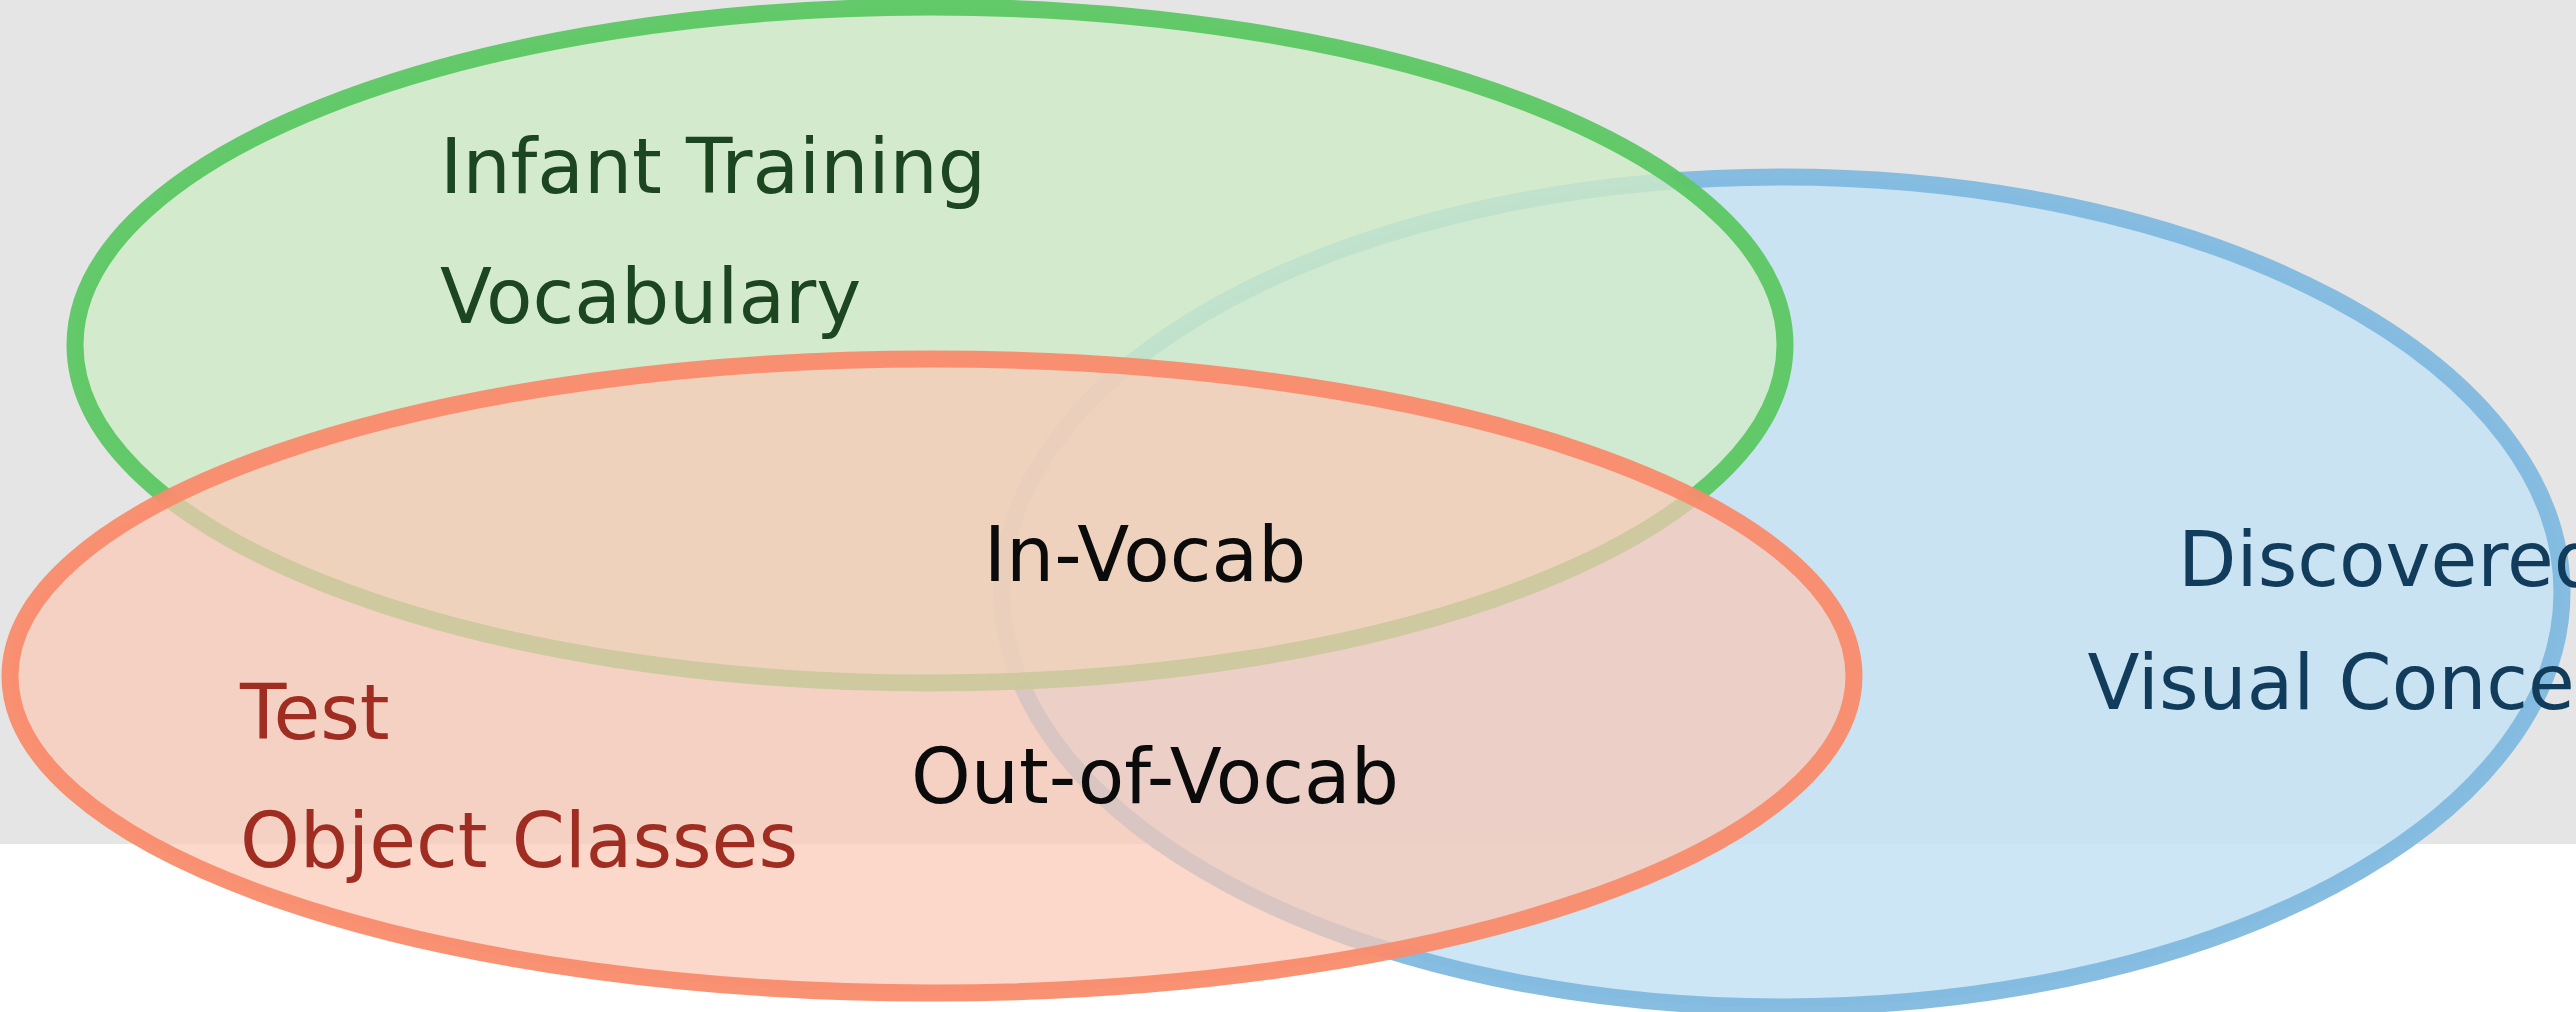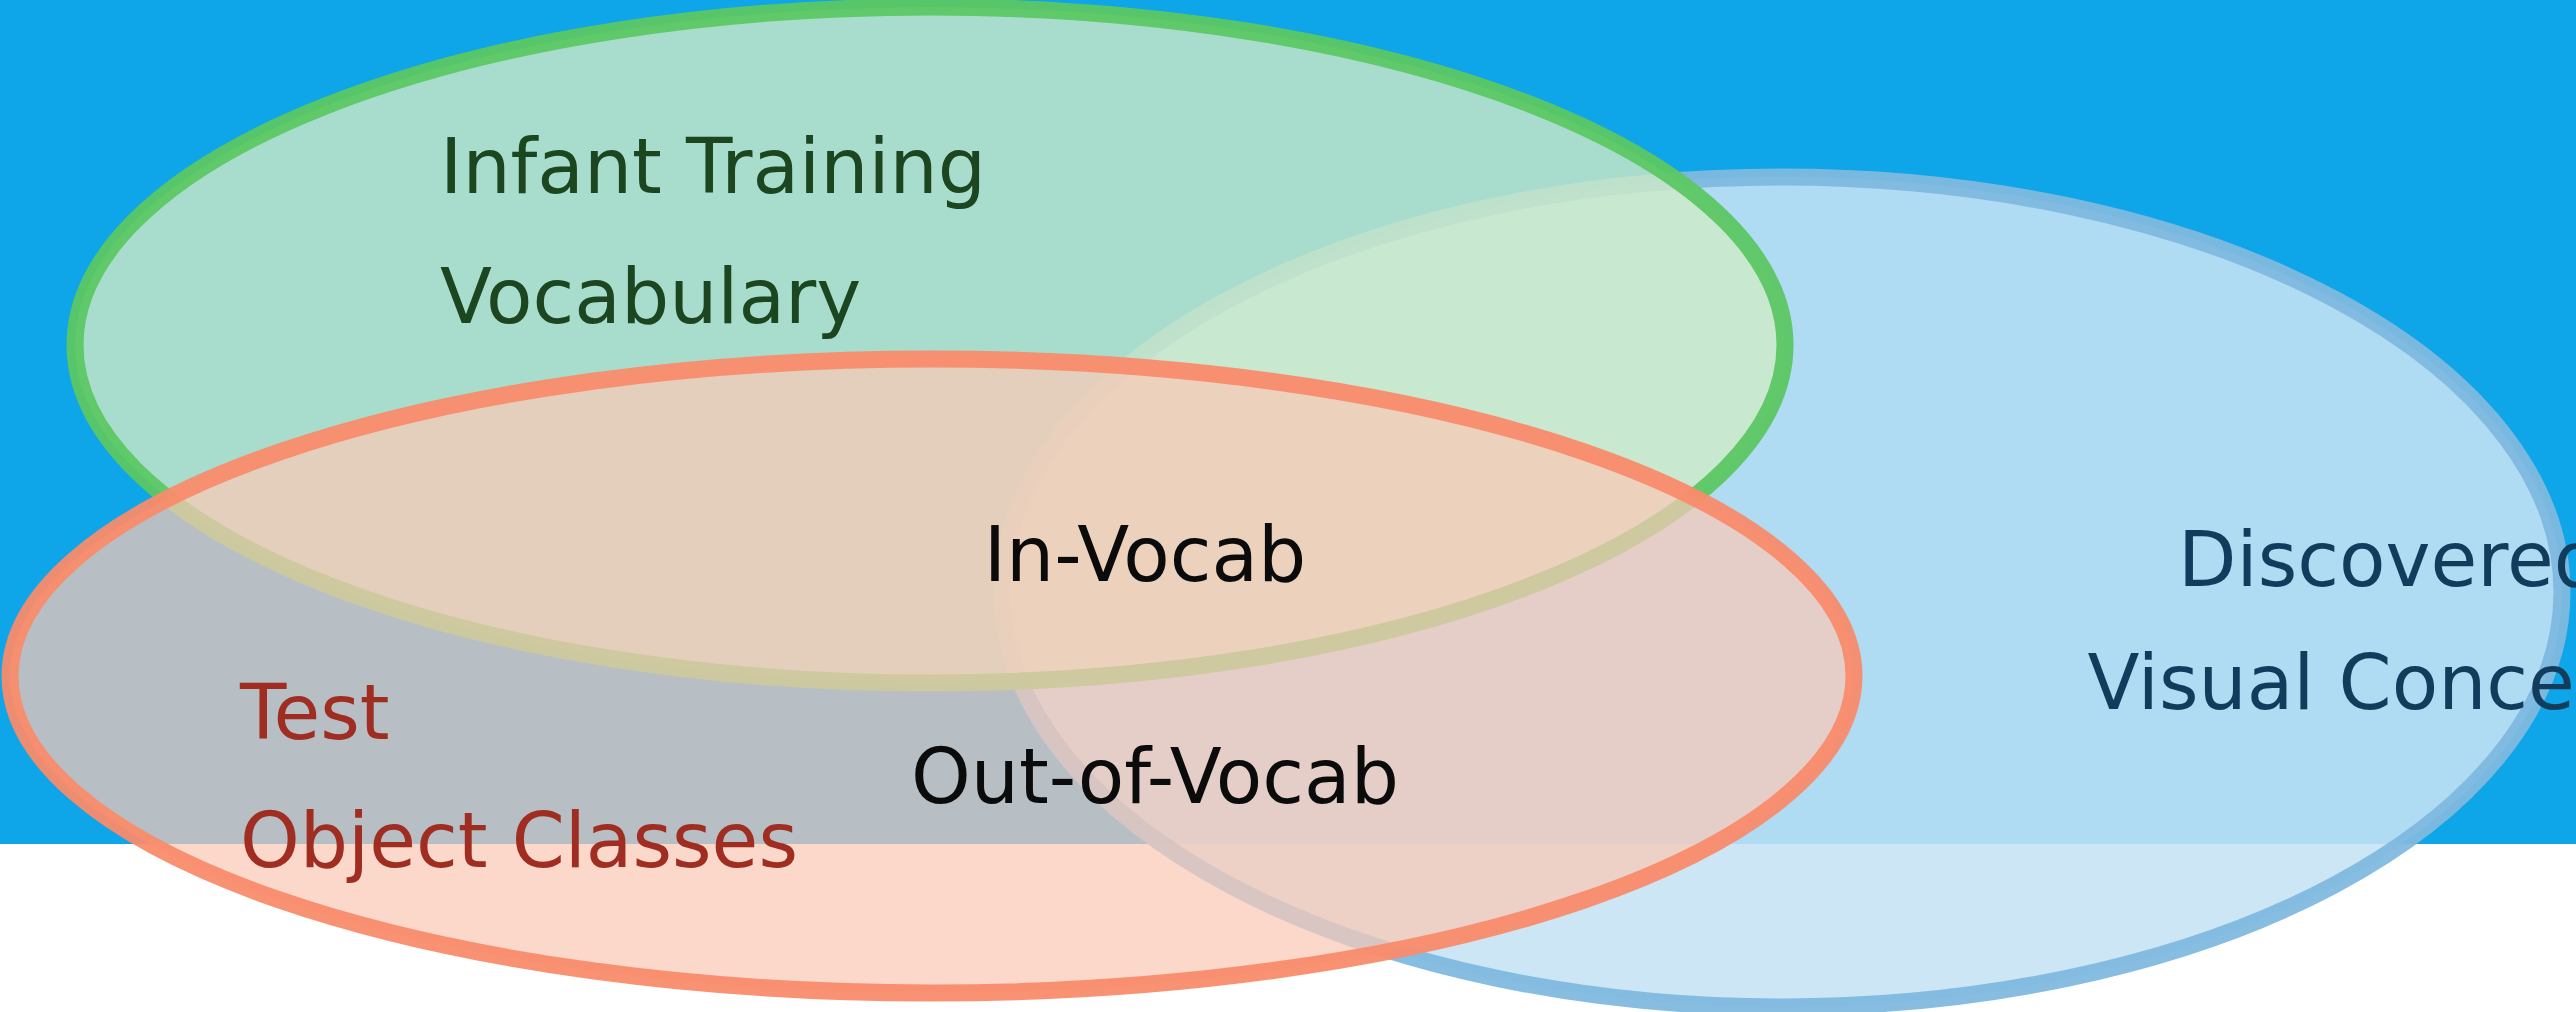--- a/index.html
+++ b/index.html
@@ -11,21 +11,21 @@
   body {
     width: 2576px;
     height: 1012px;
     overflow: hidden;
     font-family: "DejaVu Sans", sans-serif;
   }
   #diagram-root {
     position: relative;
     width: 2576px;
     height: 844px;
-    background: #0ea5e9;
+    background: #e5e5e5;
   }
   svg.venn-canvas {
     position: absolute;
     left: 0;
     top: 0;
     width: 2576px;
     height: 1012px;
     display: block;
   }
   .venn-label {

